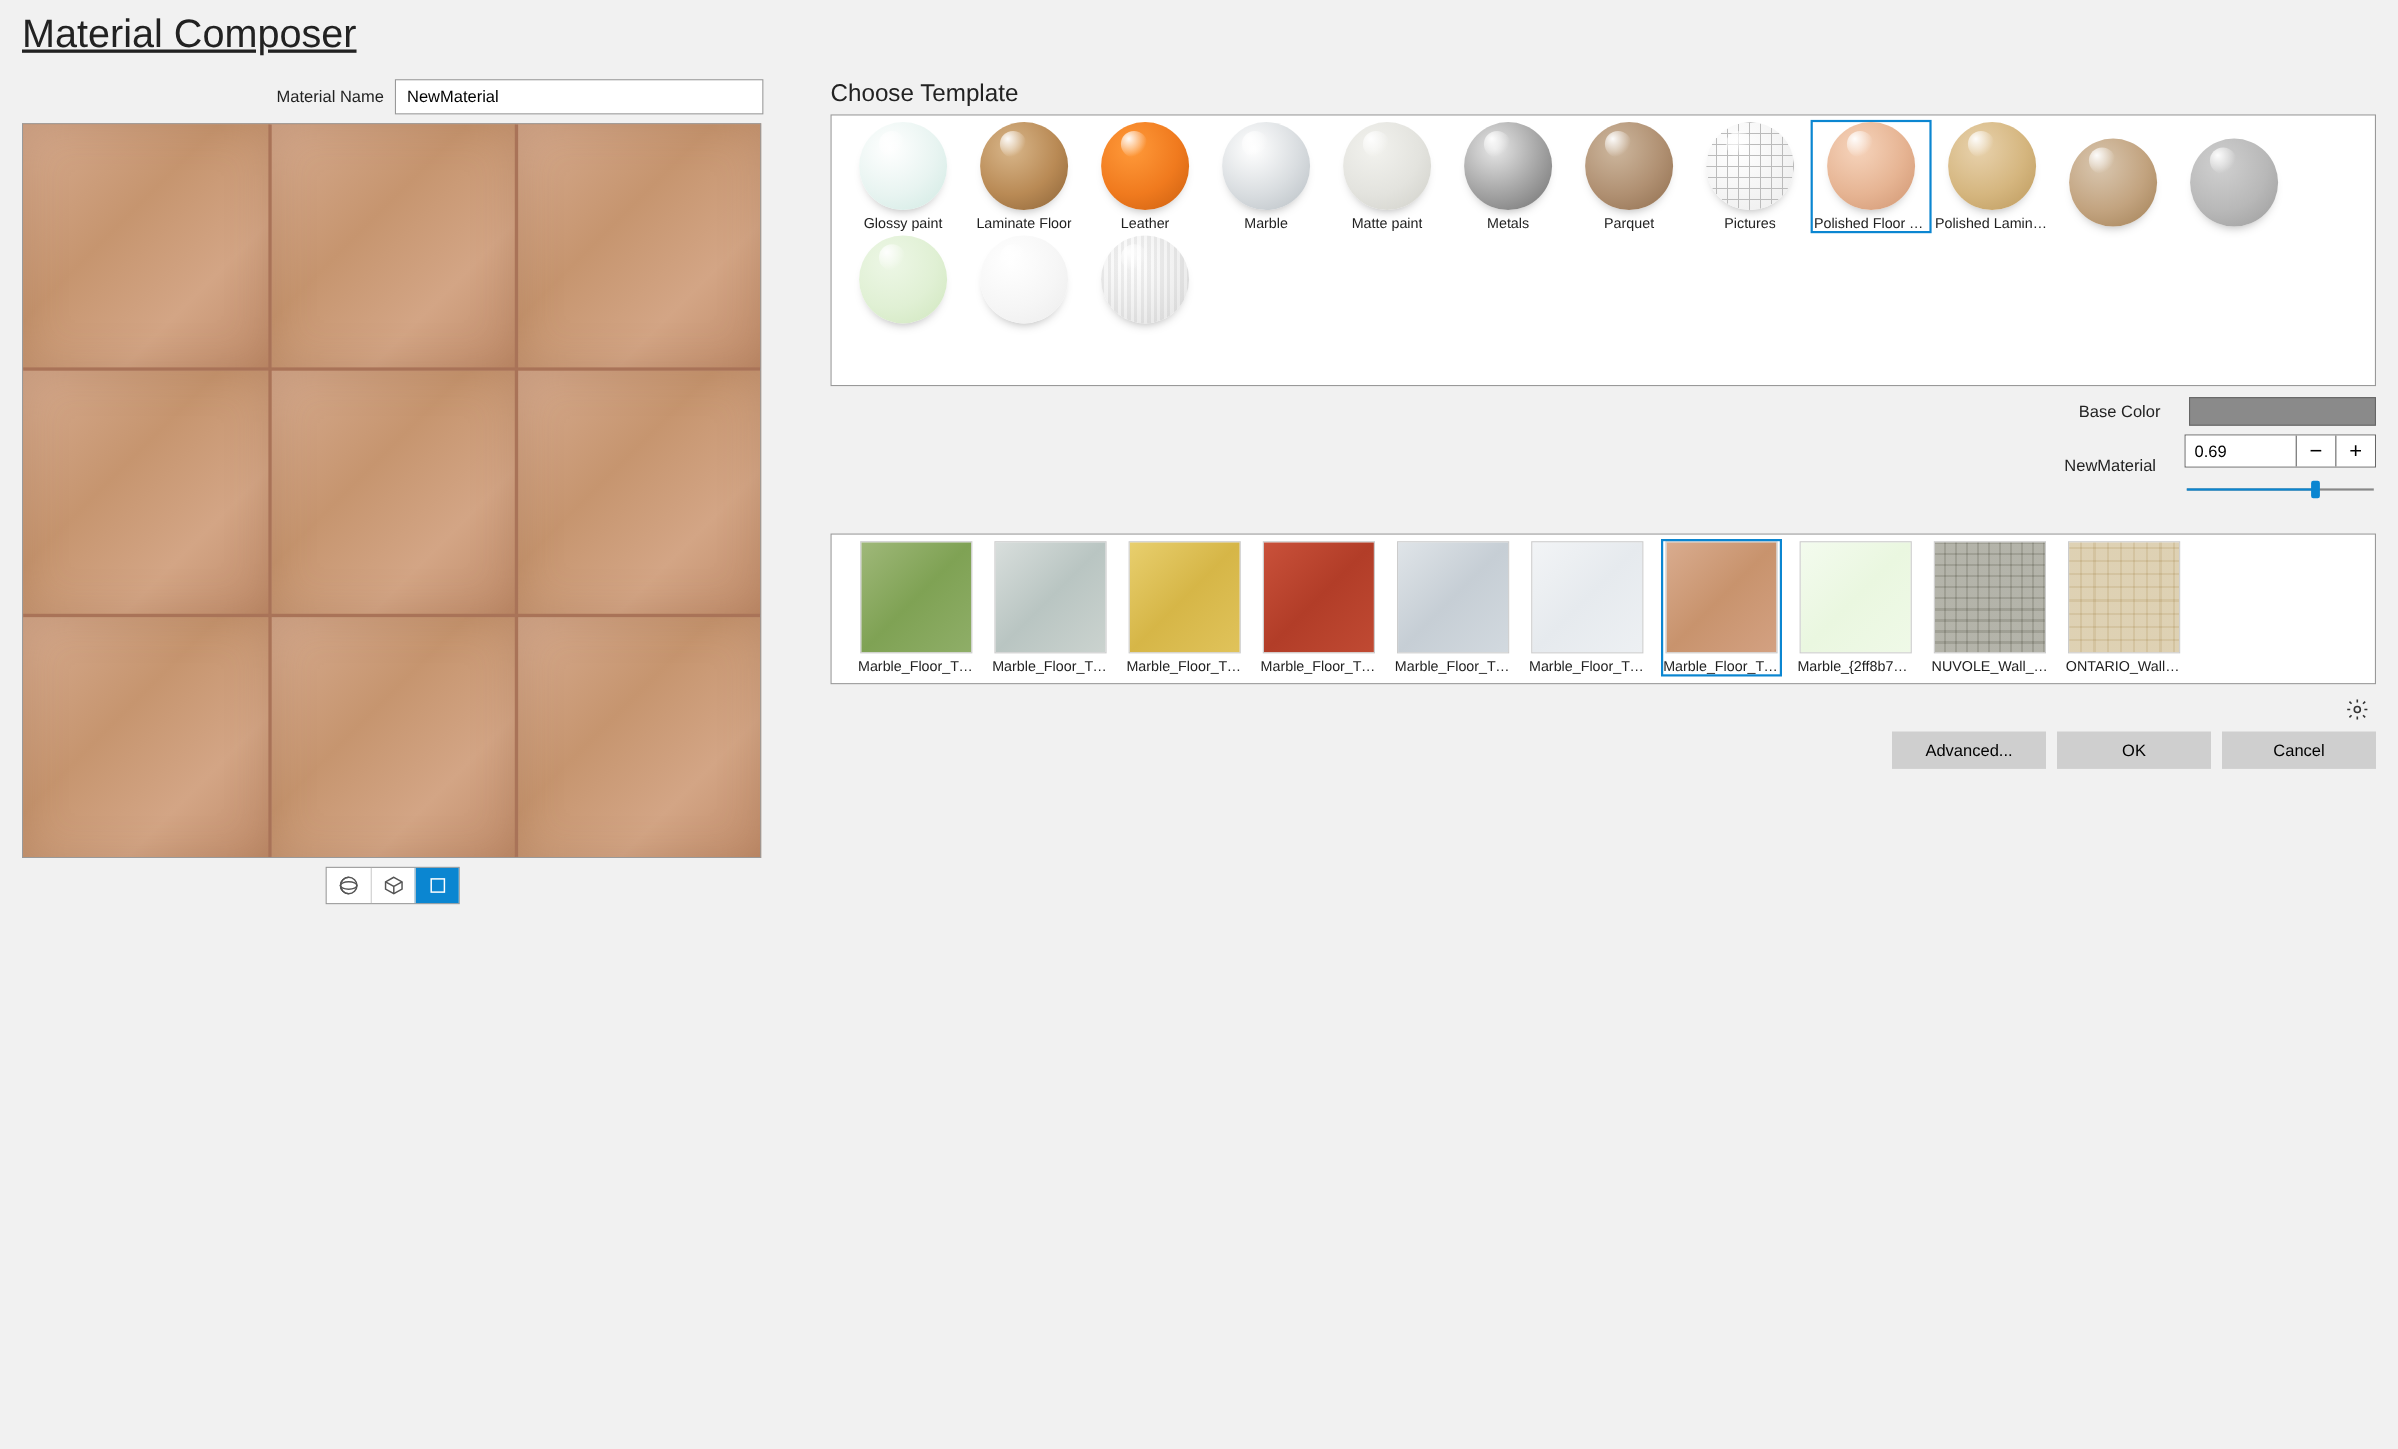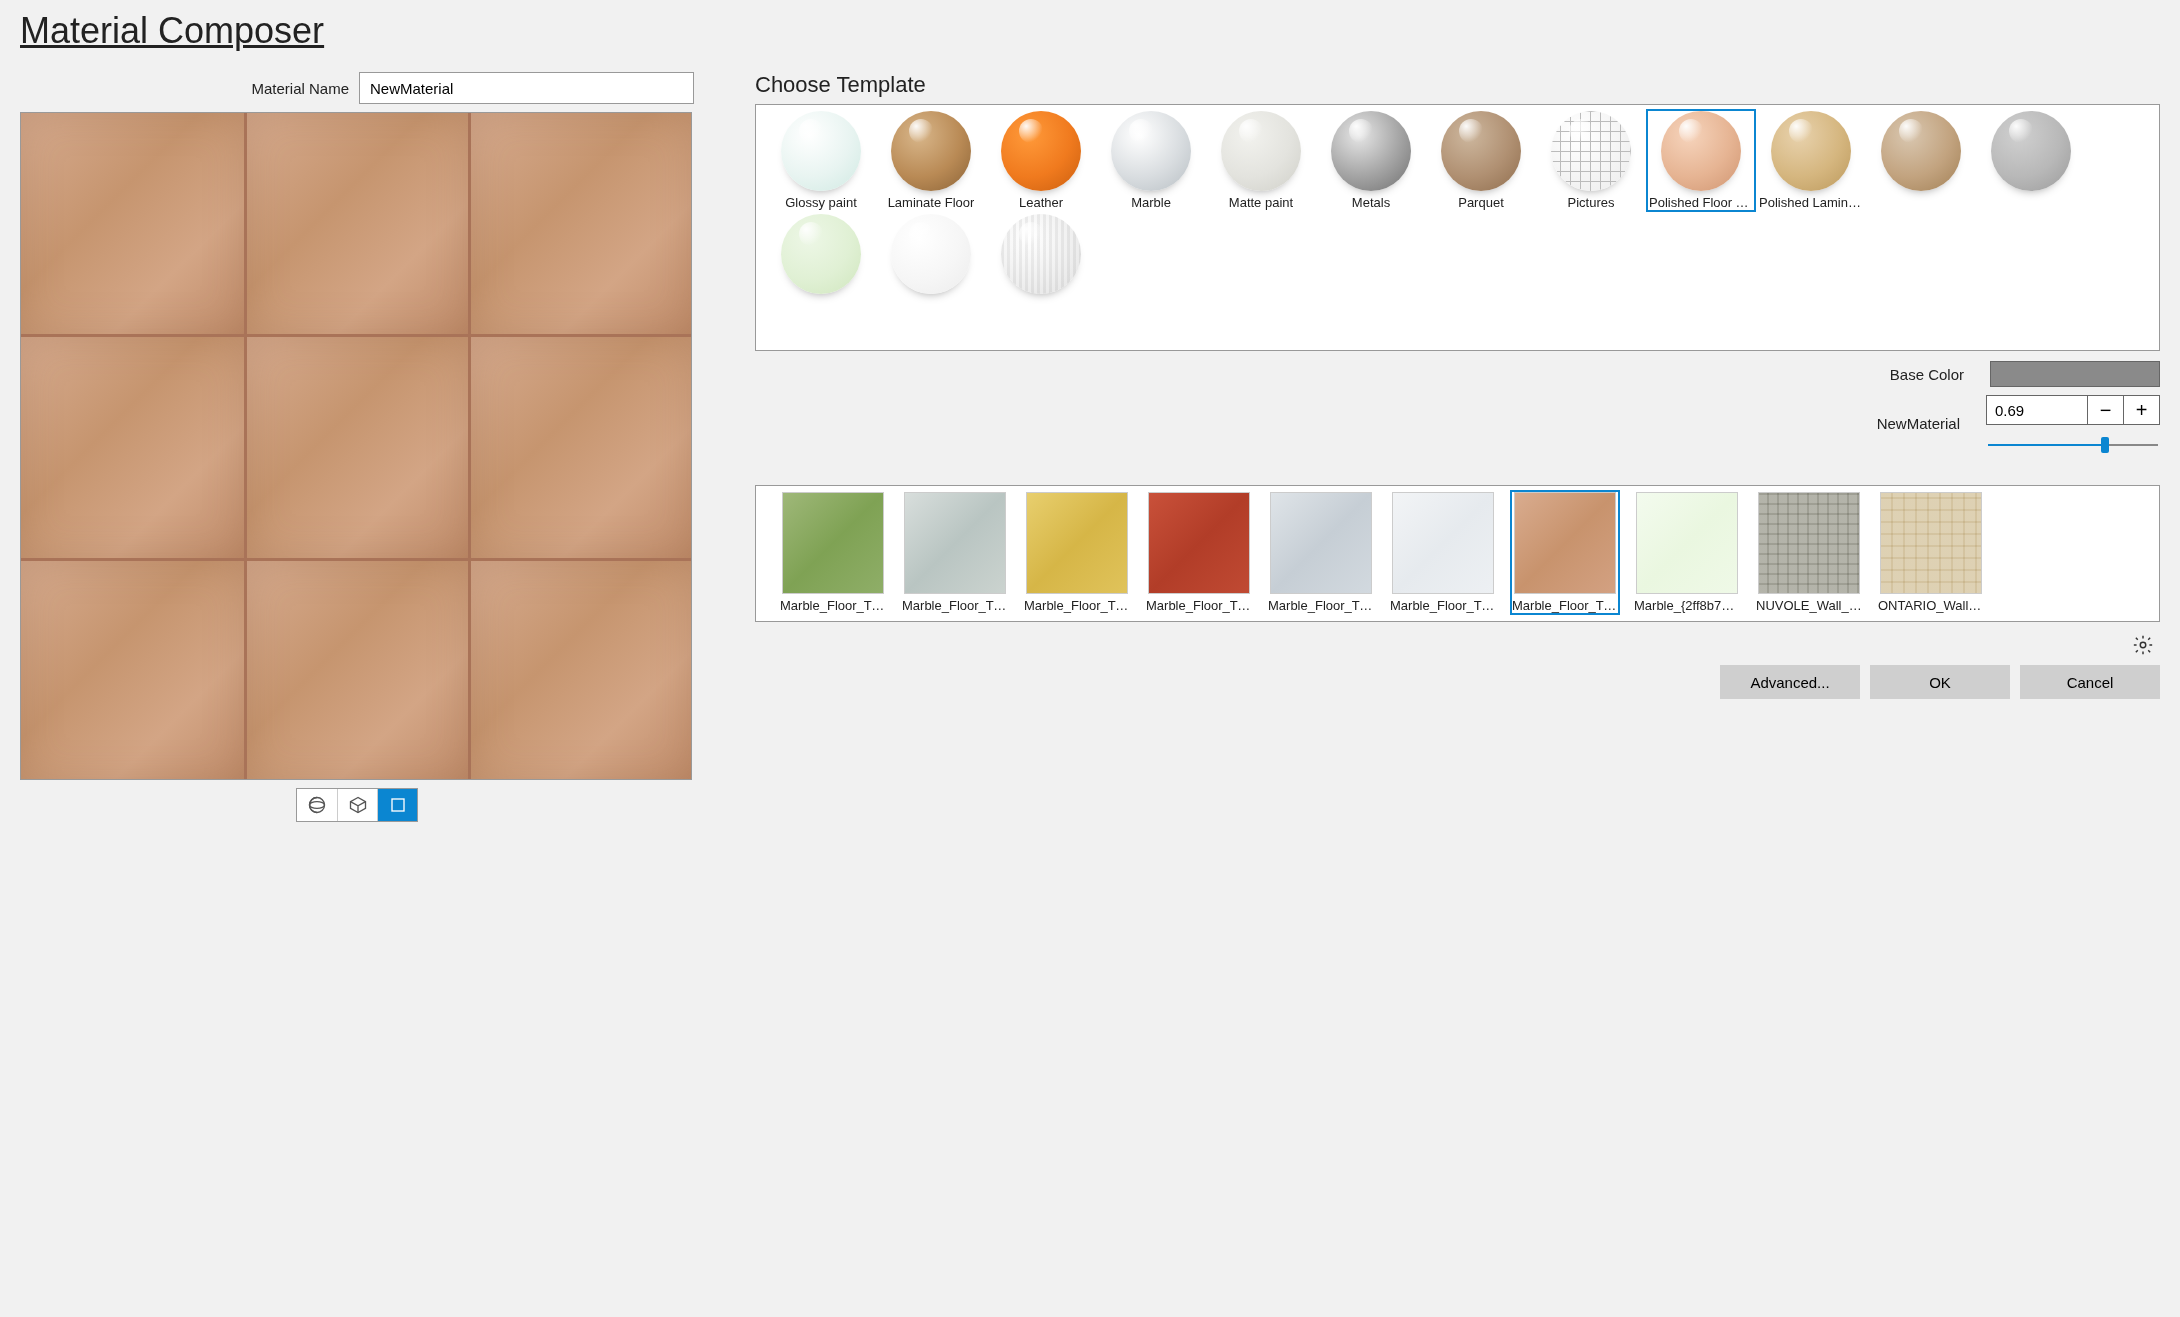--- a/index.html
+++ b/index.html
@@ -81,20 +81,21 @@
   .panel {
     border:1px solid #999;
     background:#fff;
     padding: 4px 10px;
   }
   .template-panel { height: 247px; overflow:hidden; }
   .template-grid {
     display:flex;
     flex-wrap:wrap;
     gap-row: 6px;
+    align-items: flex-end;
   }
   .tpl-item {
     width: 110px;
     display:flex;
     flex-direction:column;
     align-items:center;
     padding:2px;
     cursor:pointer;
   }
   .tpl-item.selected { outline:2px solid #0b86d1; outline-offset:-2px; }

